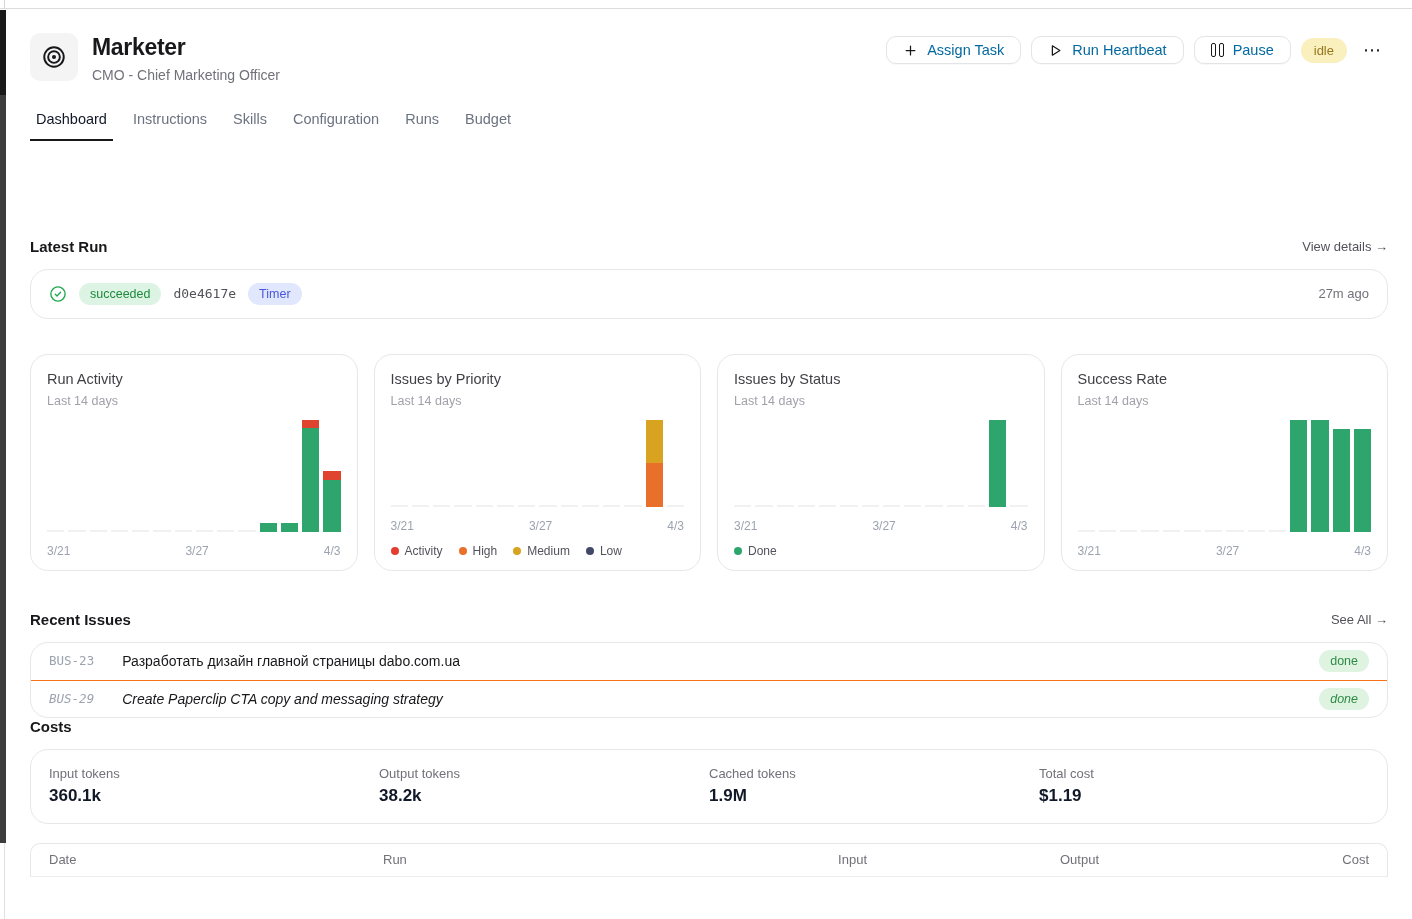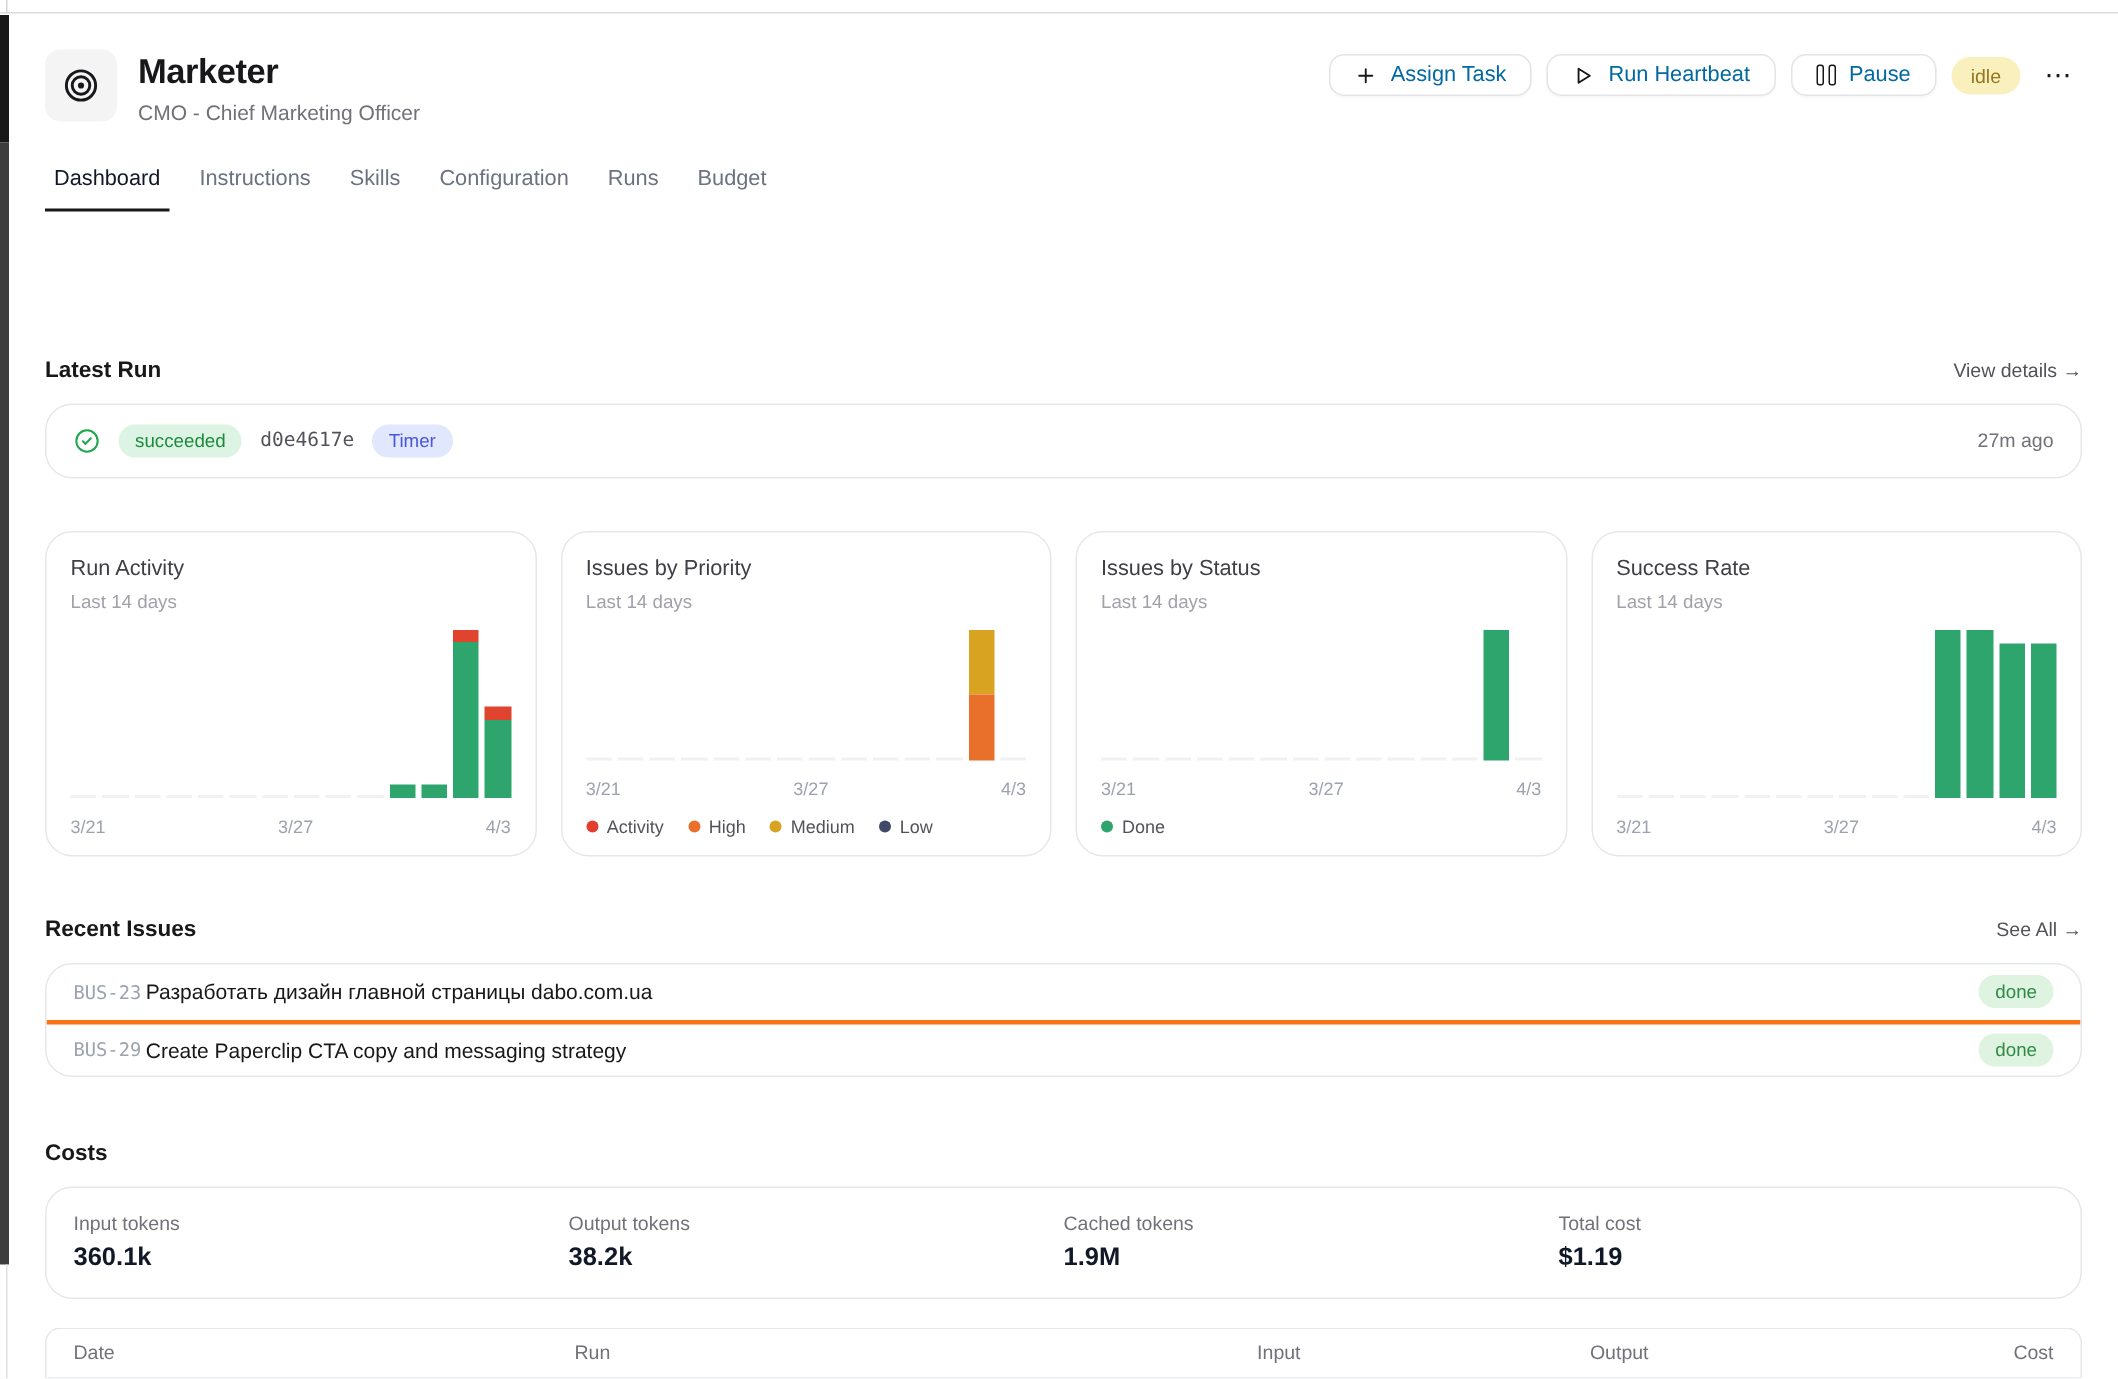--- a/index.html
+++ b/index.html
@@ -65,27 +65,27 @@
   .x-ticks { display:flex; justify-content:space-between; font-size:12px; color:#9ca3af; margin-top:12px; }
   .legend { display:flex; gap:16px; margin-top:11px; height:14px; }
   .legend-item { display:flex; align-items:center; gap:6px; font-size:12px; color:#52525b; }
   .legend-dot { width:8px; height:8px; border-radius:50%; }
 
   
   .issues-section { margin-top:40px; }
   .issues-card { margin-top:14px; overflow:hidden; }
   .issue-row { height:37px; display:flex; align-items:center; justify-content:space-between;
     padding:0 18px; cursor:pointer; }
-  .issue-row + .issue-row { border-top:3px solid #f97316; }
-  .issue-left { display:flex; align-items:center; gap:3px; }
+  .issue-row + .issue-row { border-top:1px solid #f97316;font-style:italic; }
+  .issue-left { display:flex; gap:28px; }
   .issue-id { font-family:"DejaVu Sans Mono", monospace; font-size:12.5px; color:#9ca3af; }
   .issue-title { font-size:14px; color:#18181b; }
 
   
-  .costs-section { margin-top:42px; }
+  .costs-section { }
   .costs-card { margin-top:14px; height:75px; display:grid; grid-template-columns:repeat(4,1fr);
     align-items:center; padding:0 18px; }
   .cost-label { font-size:13px; color:#71717a; }
   .cost-value { font-size:17px; font-weight:700; margin-top:5px; color:#111827; }
 
   
   .table-card { margin-top:19px; border-bottom:none; border-radius:10px 10px 0 0; }
   .table-header { display:grid; grid-template-columns:334px 1fr 200px 232px 270px;
     padding:0 18px; height:33px; align-items:center; border-bottom:1px solid #eceff1; }
   .th { font-size:13px; color:#71717a; }

